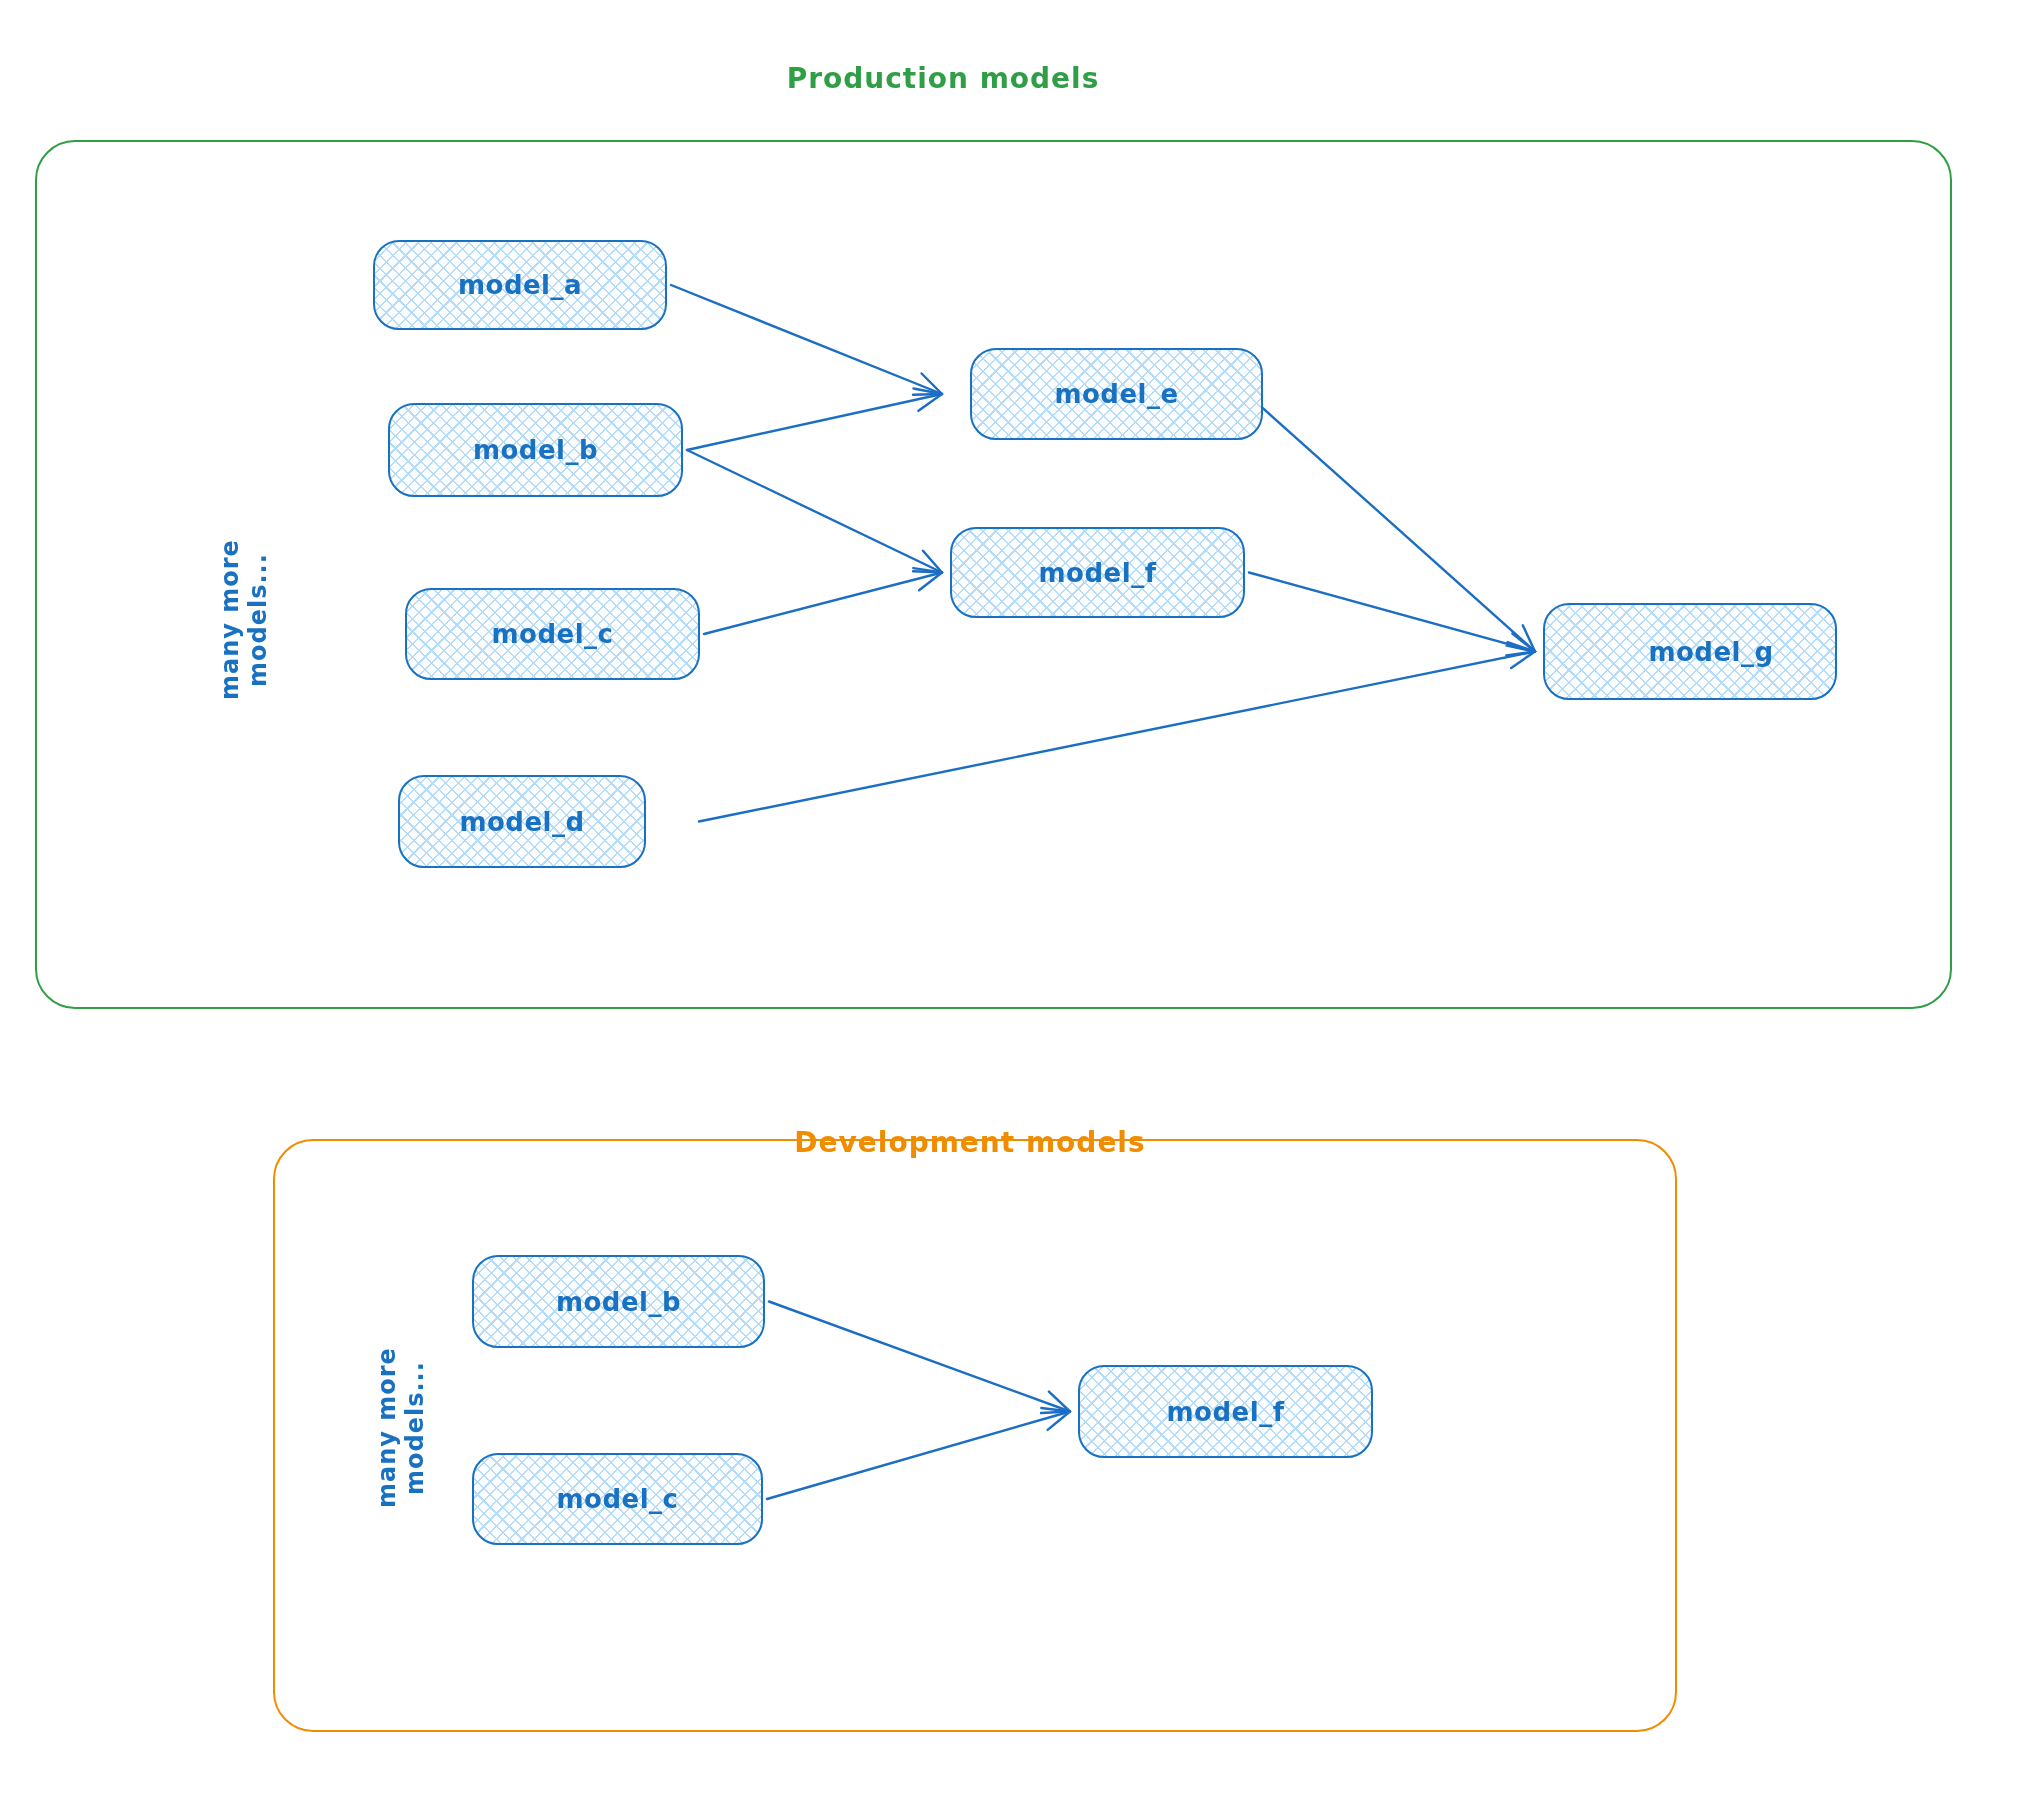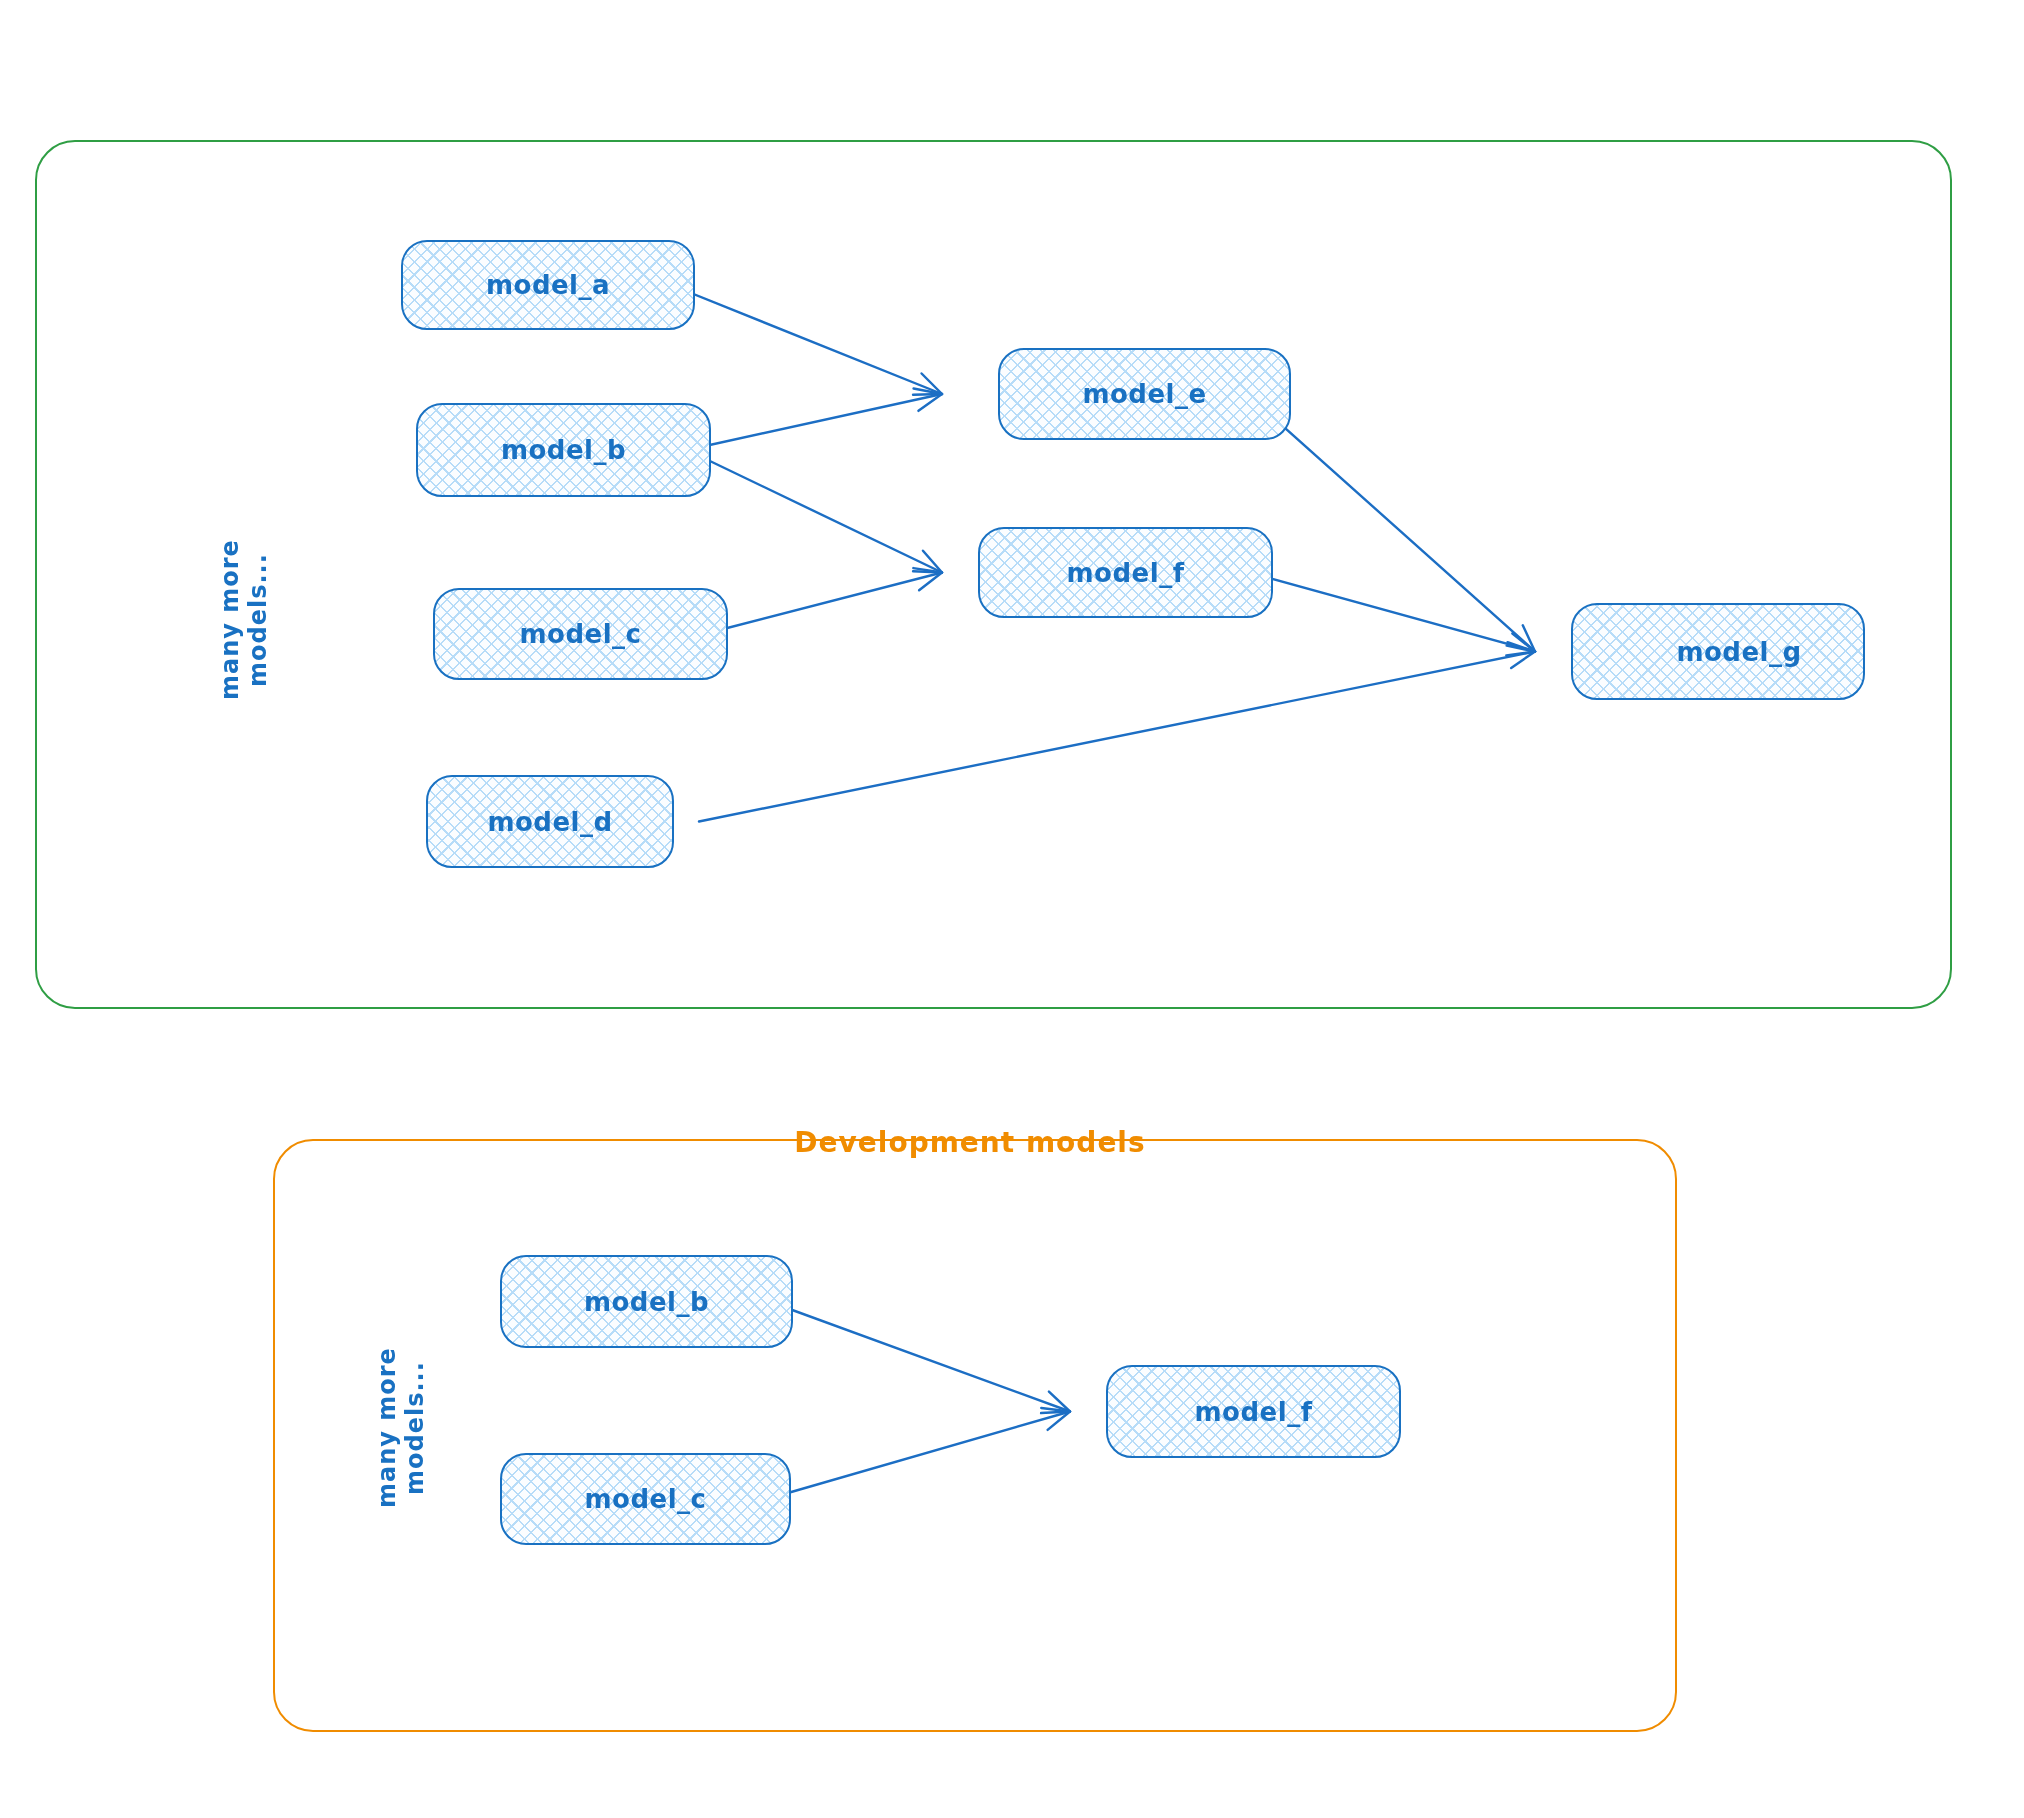--- a/index.html
+++ b/index.html
@@ -72,35 +72,35 @@
     box-sizing: border-box;
     border: 2.5px solid var(--node-border, #1971c2);
     border-radius: 26px;
     display: flex;
     align-items: center;
     justify-content: center;
     background-color: #fbfdff;
     background-image:
       repeating-linear-gradient(45deg,  var(--hatch, #b7dcf8) 0px, var(--hatch, #b7dcf8) 1.6px, transparent 1.6px, transparent 9px),
       repeating-linear-gradient(-45deg, var(--hatch, #b7dcf8) 0px, var(--hatch, #b7dcf8) 1.6px, transparent 1.6px, transparent 9px);
-    margin-left: 28px;
   }
   .node-label {
     font-size: 26px;
     font-weight: 600;
     letter-spacing: 0.5px;
     color: var(--node-text, #1971c2);
     white-space: nowrap;
   }
 </style>
 </head>
 <body>
 
 <div id="canvas">
 
+  <div class="section-title" id="production-title">Production models</div>
 
   <div class="section-frame" id="production-frame"></div>
 
   <div class="side-label" id="production-side-label">many more models...</div>
 
   <div class="section-title" id="development-title">Development models</div>
 
   <div class="section-frame" id="development-frame"></div>
 
   <div class="side-label" id="development-side-label">many more models...</div>

